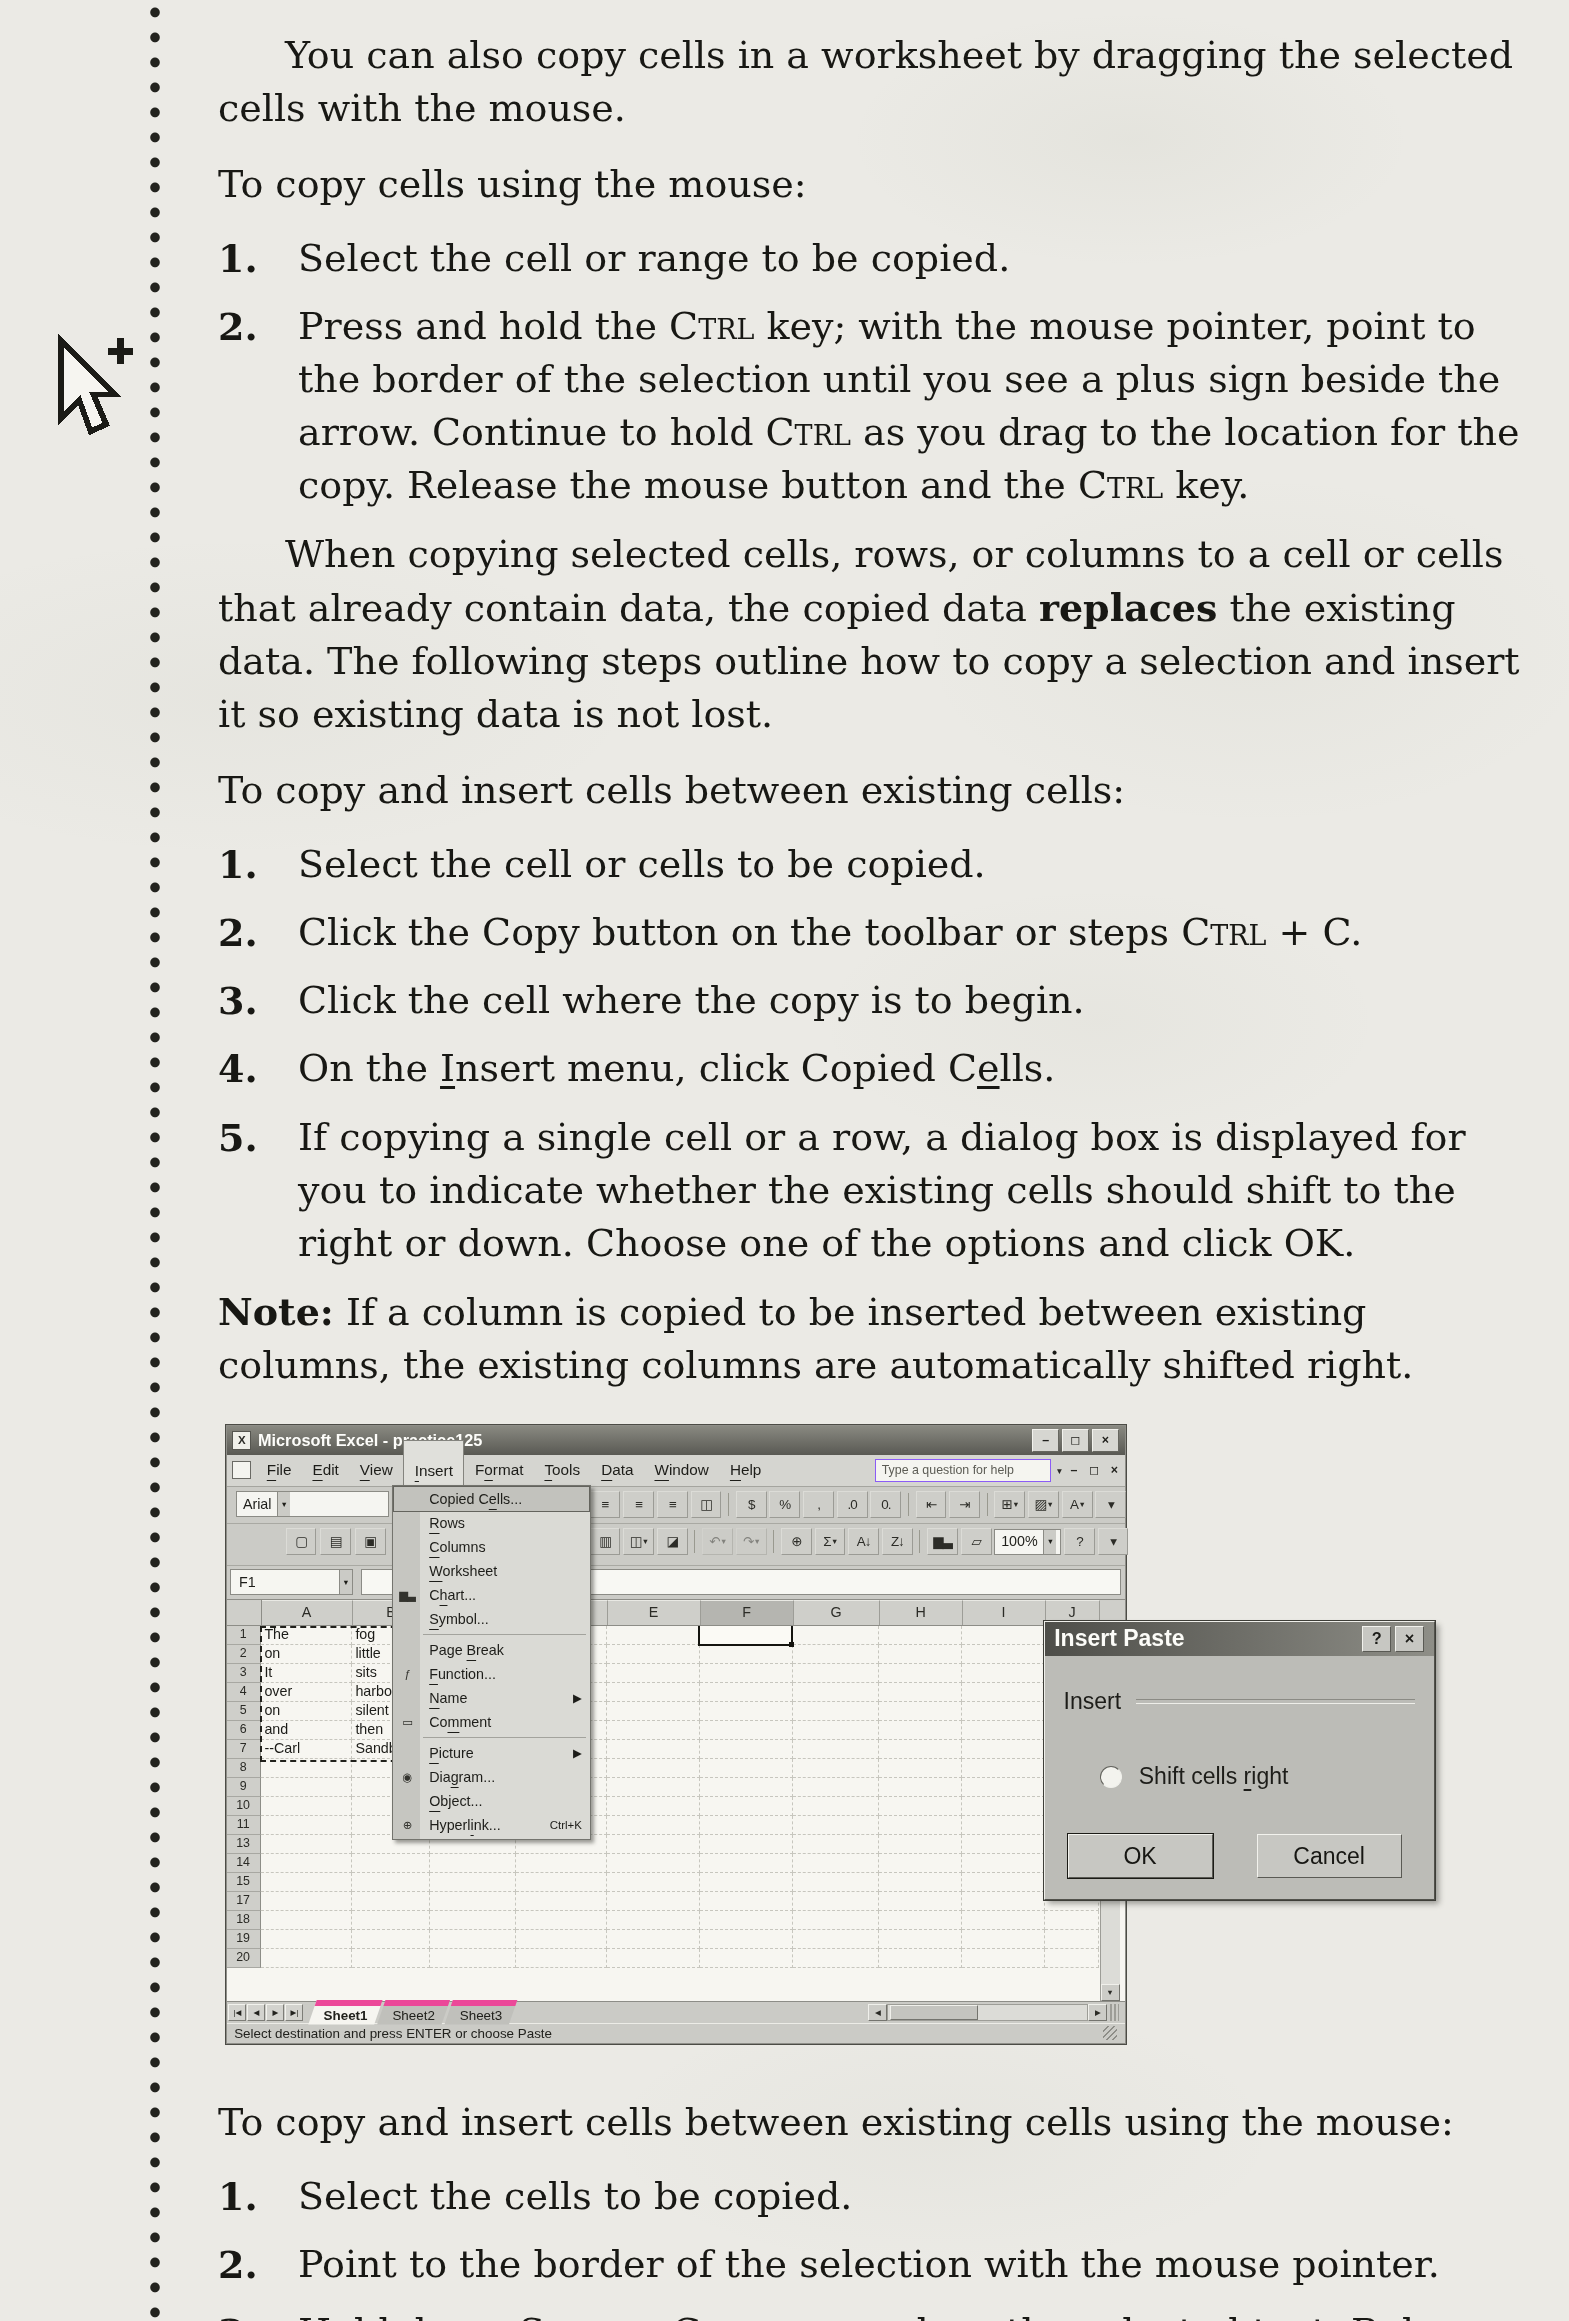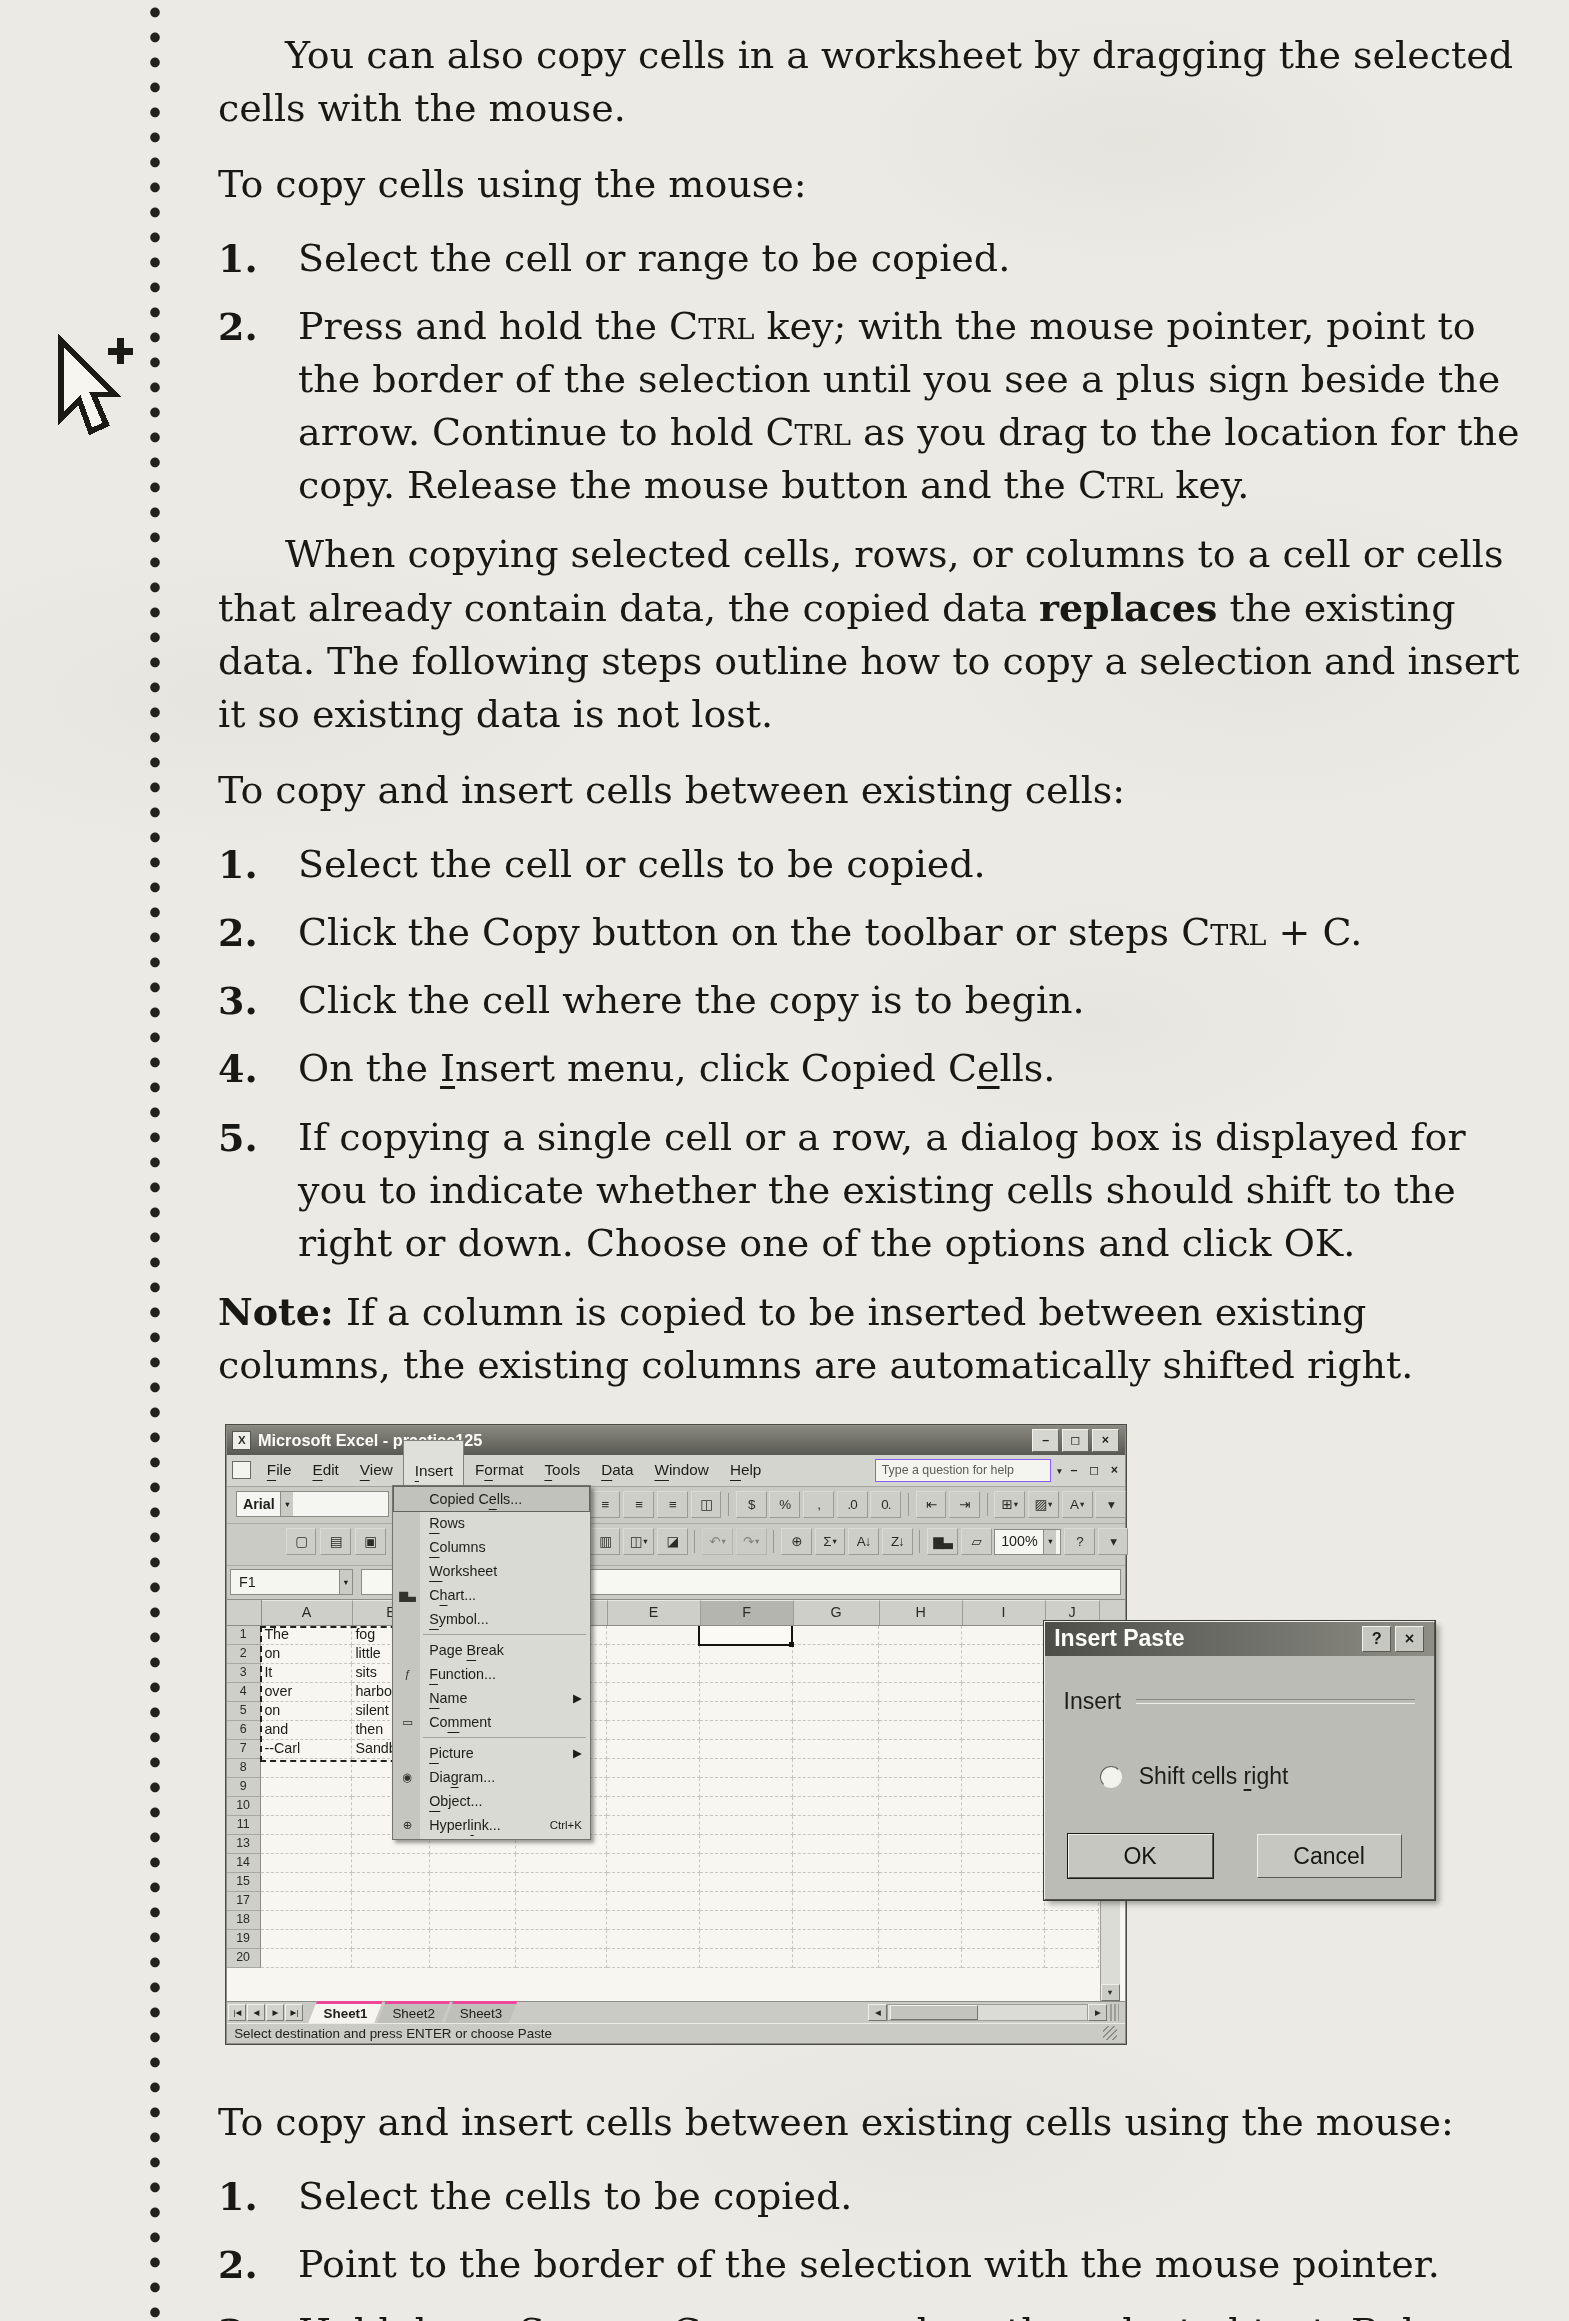--- a/index.html
+++ b/index.html
@@ -77,21 +77,21 @@
   .ants{position:absolute;left:33px;top:0px;width:173px;height:132px;border:2.9px dashed #21211c;pointer-events:none;z-index:5;}
   .acell{position:absolute;left:471px;top:-1.9px;width:95px;height:22px;border:2.9px solid #14140f;background:#fbfaf5;z-index:4;box-sizing:border-box;}
   .acell::after{content:"";position:absolute;right:-3.8px;bottom:-3.8px;width:5.7px;height:5.7px;background:#14140f;}
   .vscroll{position:absolute;left:873px;top:0;width:19px;height:375px;background:#dddds8;background-color:#dcdcd7;border-left:1px solid #9d9d97;display:flex;flex-direction:column;justify-content:space-between;z-index:3;}
   .sbtn{width:19px;height:17px;background:#ccccc7;border:1px solid #f0f0eb;border-right-color:#74746e;border-bottom-color:#74746e;display:flex;align-items:center;justify-content:center;font-size:7.6px;color:#2b2b26;box-sizing:border-box;}
   .vthumb{position:absolute;left:0;top:17px;width:19px;height:50px;background:#c4c4bf;border:1px solid #f0f0eb;border-right-color:#74746e;border-bottom-color:#74746e;box-sizing:border-box;}
   
   .tabsrow{height:21px;background:#cbcbc6;display:flex;align-items:center;border-top:1px solid #8d8d87;font-size:13.4px;padding-left:1.9px;}
   .navbtn{width:18px;height:17px;background:#d3d3ce;border:1px solid #f2f2ed;border-right-color:#7d7d77;border-bottom-color:#7d7d77;display:flex;align-items:center;justify-content:center;font-size:7.6px;margin-right:1px;color:#23231e;box-sizing:border-box;}
   .tab{height:19px;display:flex;align-items:center;padding:0 15.3px;background:#c0c0bb;color:#21211c;
-      clip-path:polygon(8.6px 0, calc(100% - 0px) 0, calc(100% - 8.6px) 100%, 0 100%);margin-right:-5.7px;border-top:3px solid #ec4899;}
+      clip-path:polygon(8.6px 0, calc(100% - 0px) 0, calc(100% - 8.6px) 100%, 0 100%);margin-right:-5.7px;border-top:6px solid #ec4899;}
   .tab.active{background:#f6f5f0;font-weight:bold;z-index:2;}
   .hscroll{margin-left:auto;display:flex;align-items:center;margin-right:5.7px;gap:0;}
   .htrack{width:201px;height:17px;background:#dcdcd7;border:1px solid #9d9d97;position:relative;box-sizing:border-box;}
   .hthumb{position:absolute;left:1.9px;top:0;width:88px;height:15.3px;background:#c4c4bf;border:1px solid #f0f0eb;border-right-color:#74746e;border-bottom-color:#74746e;box-sizing:border-box;}
   .tgrip{width:8.6px;height:17px;background:repeating-linear-gradient(90deg,#9d9d97 0 1.9px,transparent 1.9px 3.8px);margin-left:2.9px;}
   
   .statusbar{height:19px;background:#cbcbc6;border-top:1px solid #ececE7;border-top-color:#ecece7;display:flex;align-items:center;font-size:13.4px;color:#22221e;padding:0 7.6px;}
   .sgrip{margin-left:auto;width:14.3px;height:14.3px;background:repeating-linear-gradient(135deg,transparent 0 2.9px,#8d8d87 2.9px 4.3px);}
   
   .imenu{position:absolute;left:165px;top:59px;width:195px;background:linear-gradient(90deg,#c6c6c1 0 27px,#dadad5 27px);border:1px solid #74746e;box-shadow:2.9px 2.9px 3.8px rgba(40,40,34,.45);z-index:20;padding:1.9px 1px;font-size:14.3px;}
@@ -201,21 +201,21 @@
             <span class="qfield">Type a question for help</span>
             <span class="qdd">▾</span>
             <span class="wbctl">–</span>
             <span class="wbctl">◻</span>
             <span class="wbctl">×</span>
           </span>
         </div>
 
         <div class="tbrow fmt">
           <span class="tb-left" id="tb-fmt-left">
-              <span class="combo" style="width: 145px; font-weight: bold;">
+              <span class="combo" style="width: 145px;">
                 <span>Arial</span>
                 <span class="cdd">▾</span>
               </span>
             </span>
           <span class="tb-right" id="tb-fmt-right">
               <span class="tbtn">
                 <span class="g">≡</span>
               </span>
               <span class="tbtn">
                 <span class="g">≡</span>

